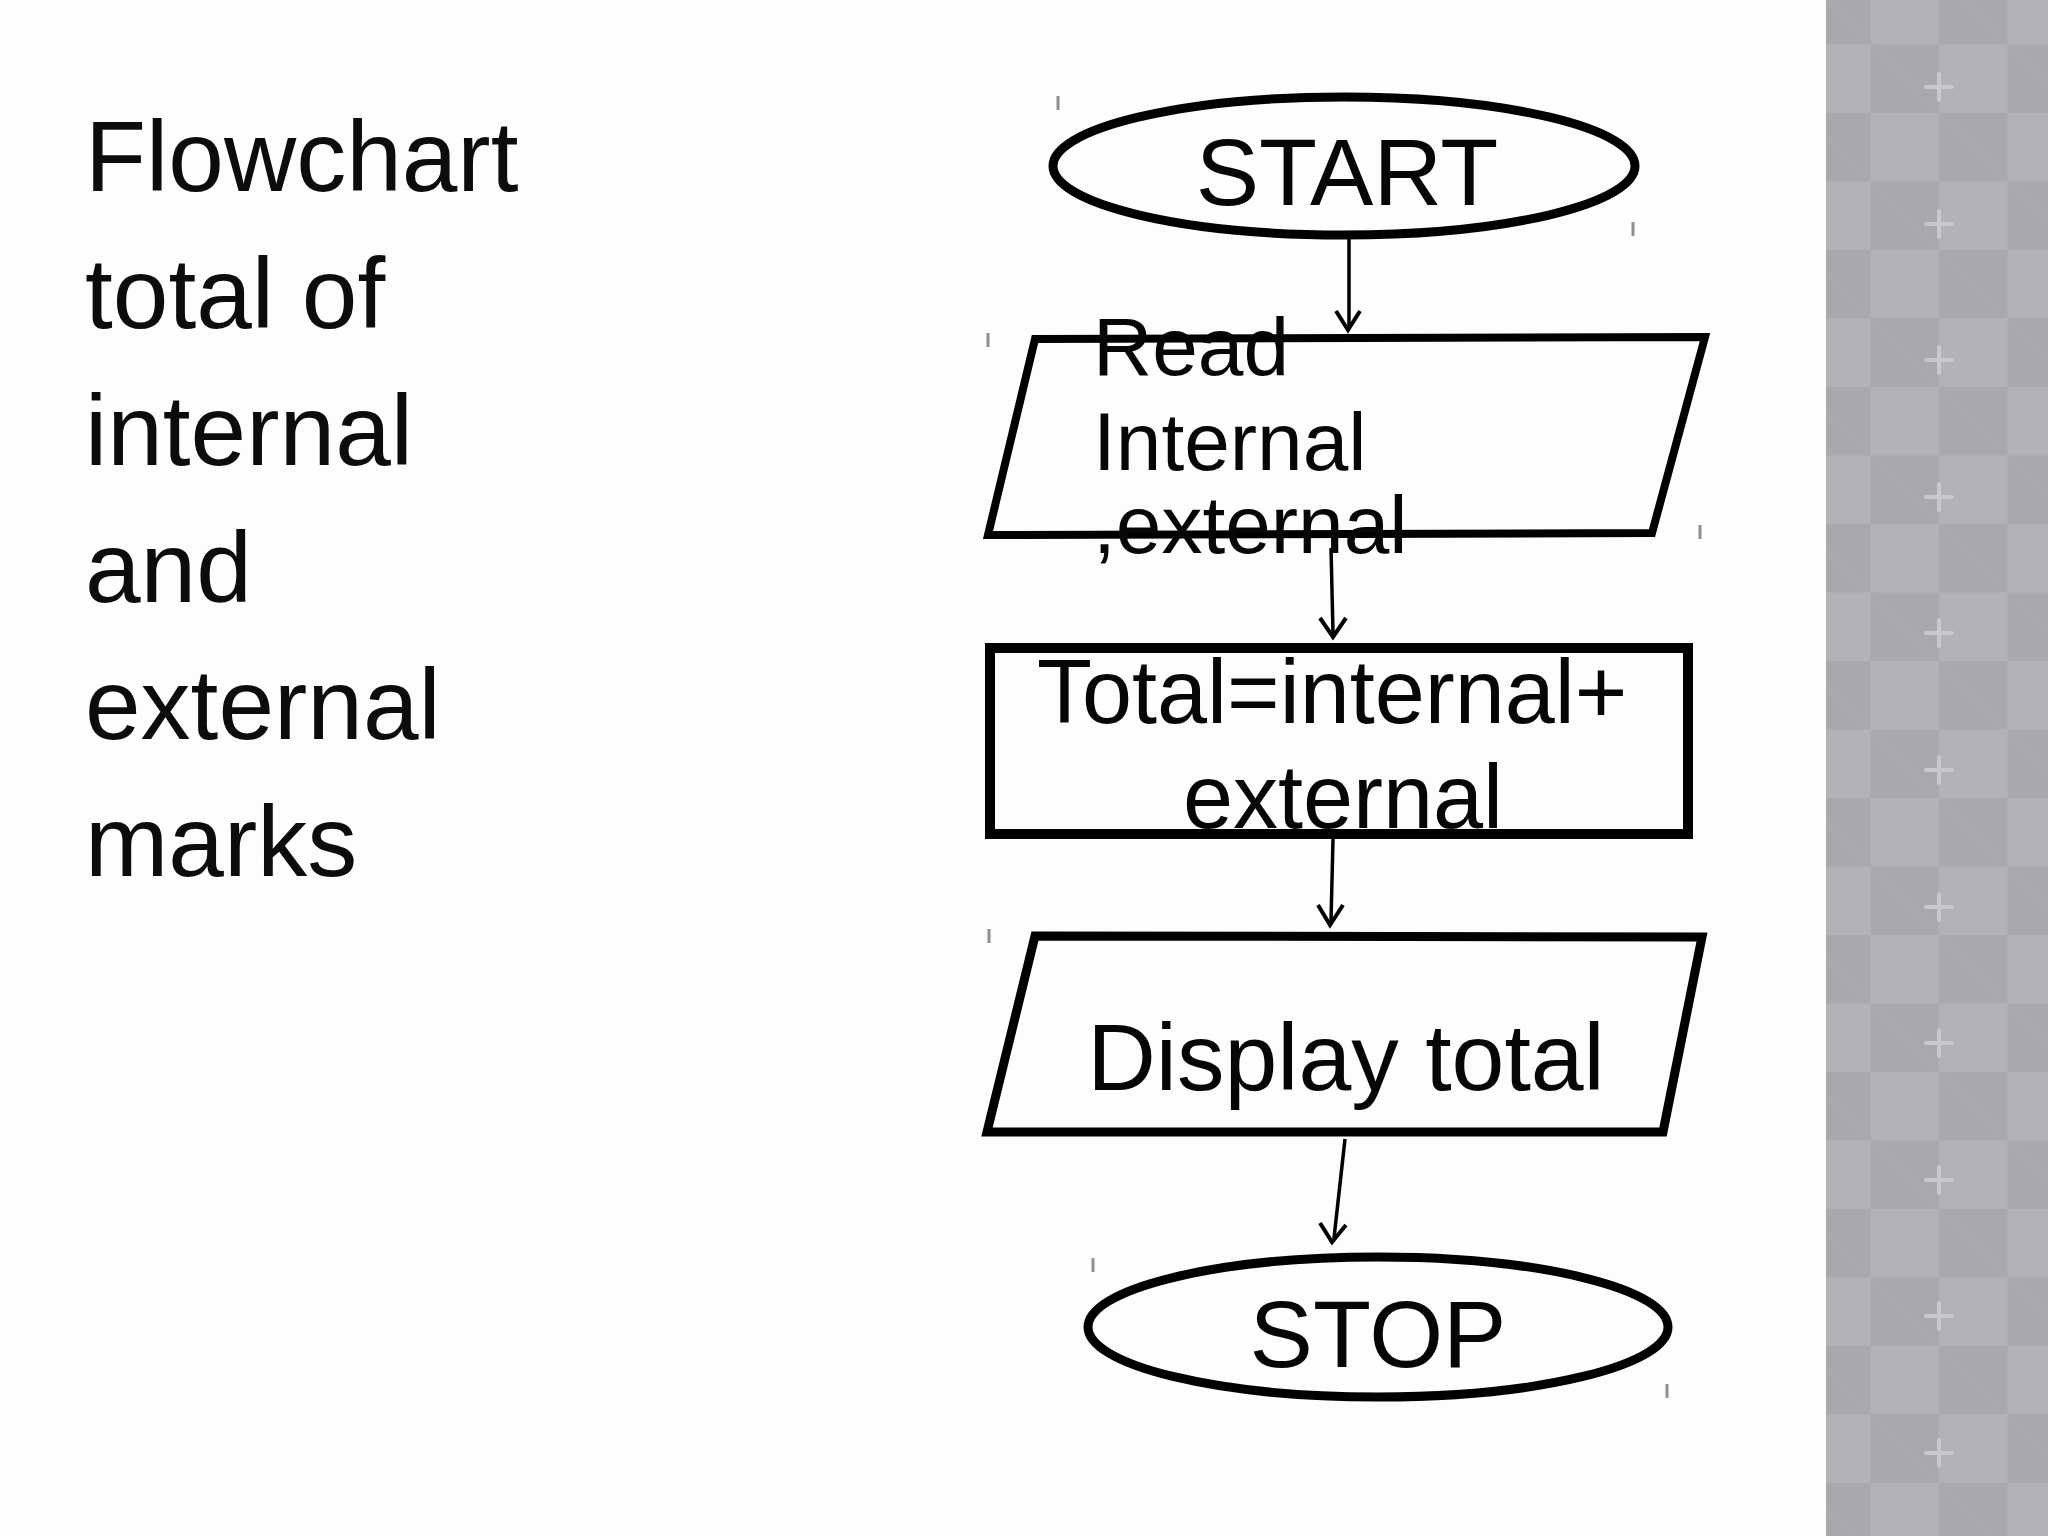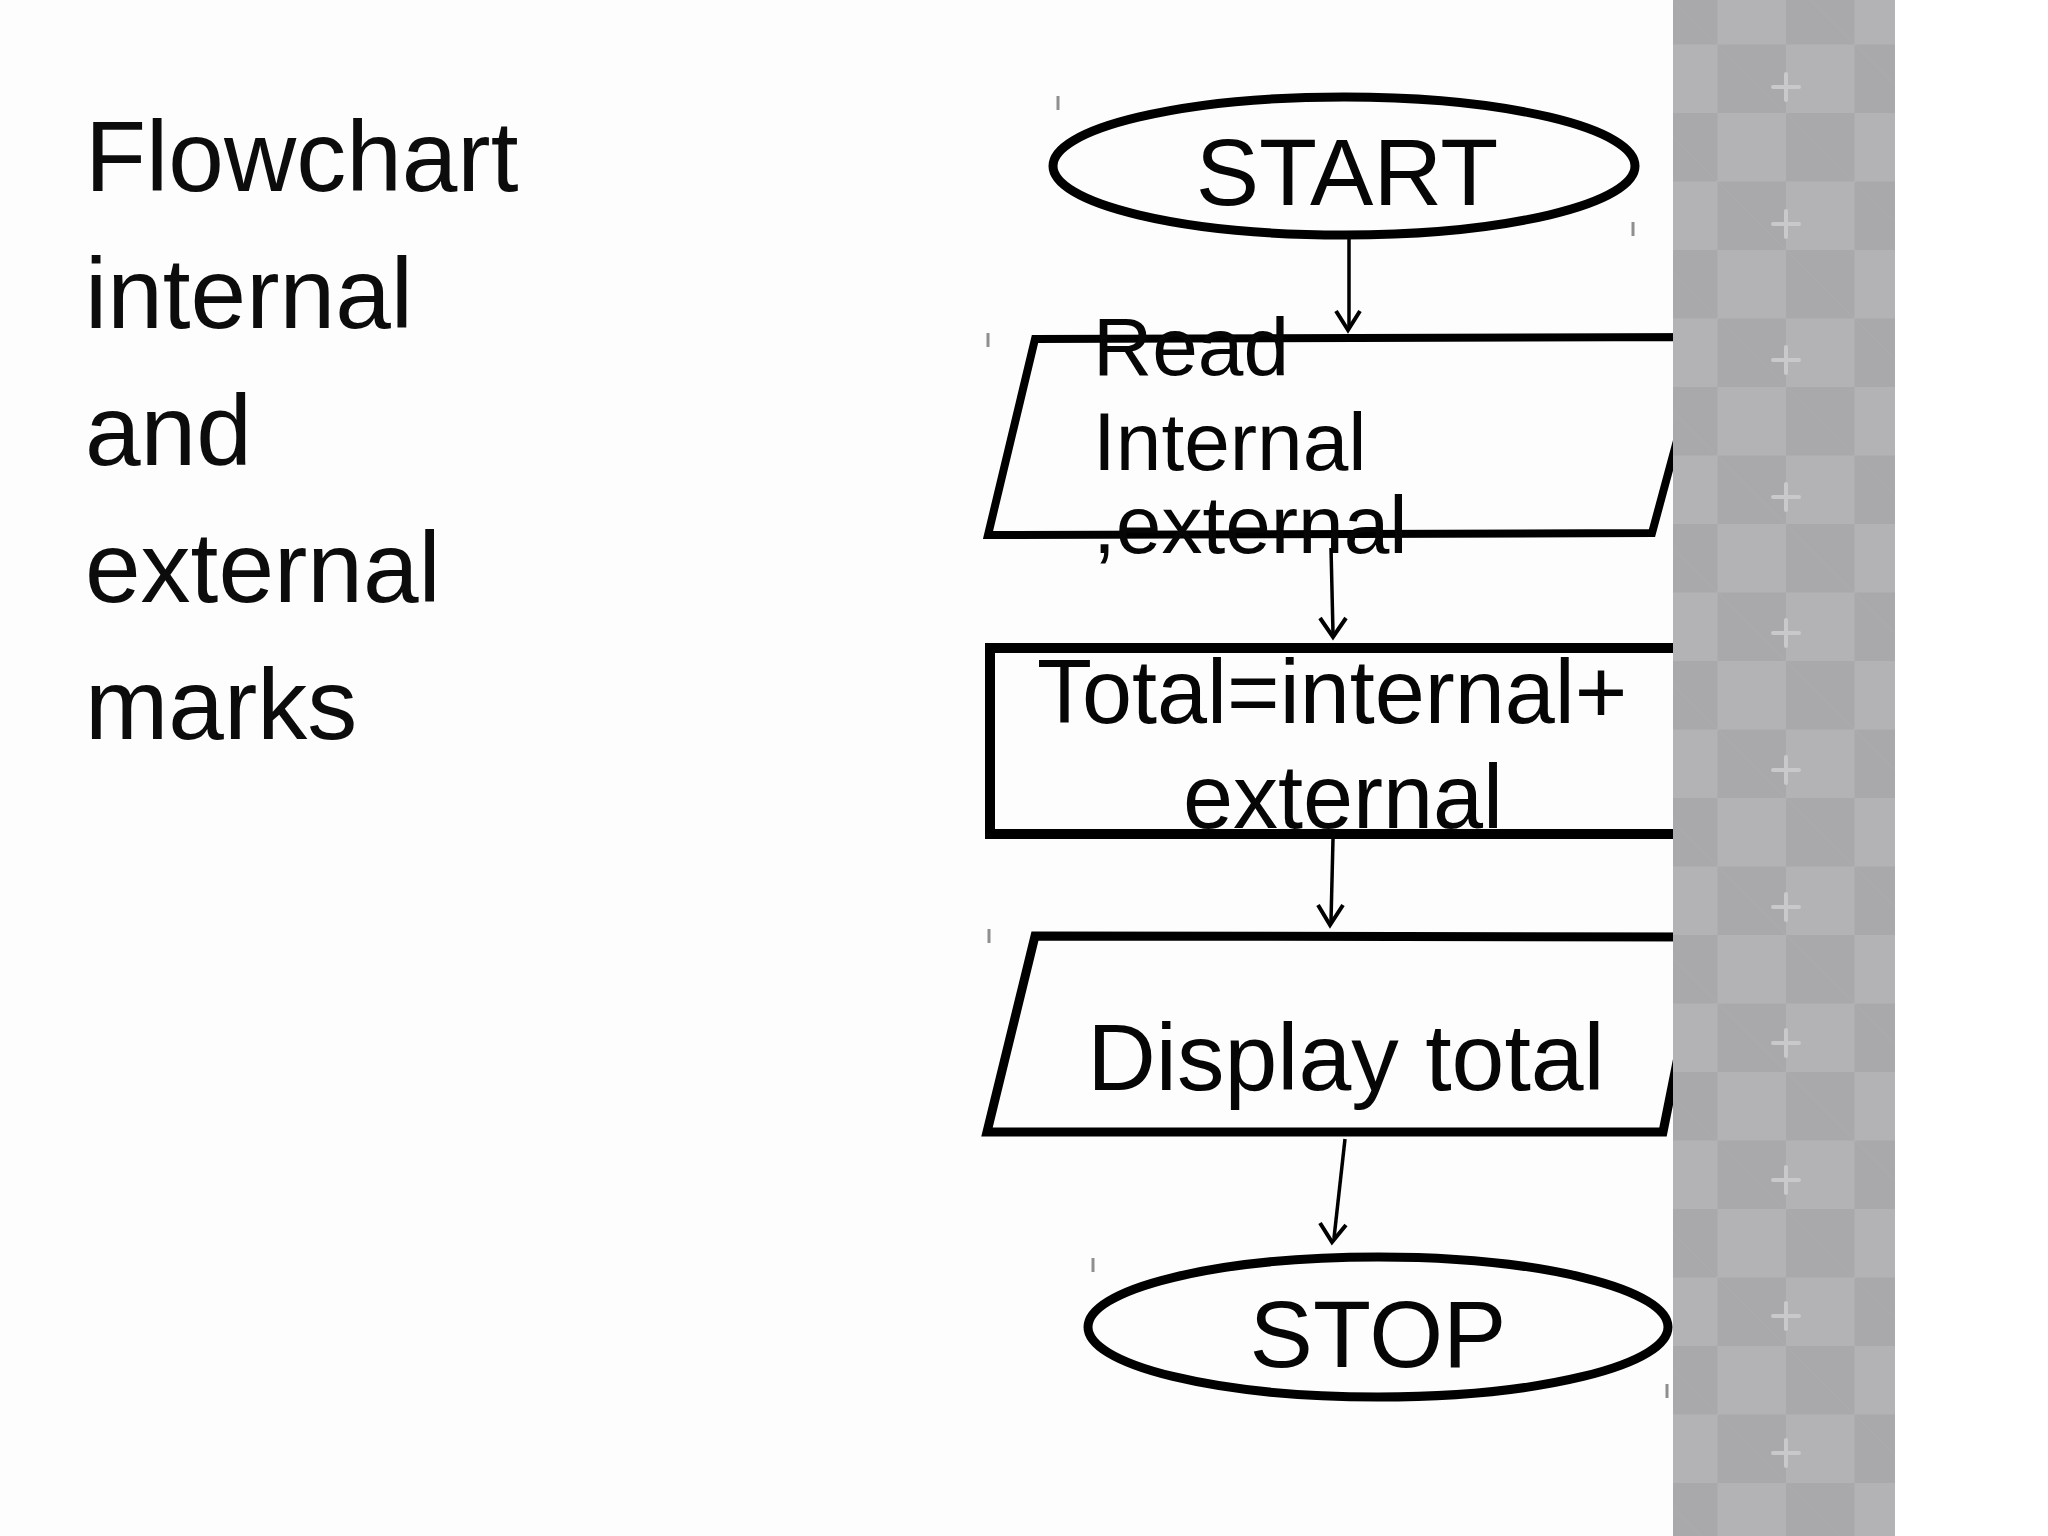--- a/index.html
+++ b/index.html
@@ -1,18 +1,18 @@
 <!DOCTYPE html>
 <html><head>
 <meta charset="utf-8">
 <style>
   html,body{margin:0;padding:0;}
   body{width:2048px;height:1536px;overflow:hidden;background:#ffffff;
        font-family:"Liberation Sans",sans-serif;}
-  .slide{position:absolute;inset:0;width:1895px;height:1536px;background:#fdfdfe;}
+  .slide{position:absolute;inset:0;width:2048px;height:1536px;background:#fdfdfe;}
 
   
   .bullet-marker{position:absolute;left:22px;top:120px;width:17px;height:54px;
 ding    border:4px solid #a84a9c;background:transparent;}
   .title-block{position:absolute;left:85px;top:88px;width:560px;
     font-size:100px;line-height:137px;color:#0c0c0c;letter-spacing:0px;}
   .title-block .tline{white-space:nowrap;}
 
   
   svg.flow{position:absolute;left:0;top:0;width:2048px;height:1536px;}
@@ -36,20 +36,21 @@
   .sparkle::after{left:0;top:13px;width:30px;height:4px;}
 </style>
 </head>
 <body>
 
 <div class="slide">
 
   <div class="bullet-marker"></div>
   <div class="title-block">
       <div class="tline">Flowchart</div>
+      <div class="tline">total of</div>
       <div class="tline">internal</div>
       <div class="tline">and</div>
       <div class="tline">external</div>
       <div class="tline">marks</div>
     </div>
 
   <svg class="flow" viewBox="0 0 2048 1536">
 
     <g>
       <line class="tick" x1="1058" y1="96" x2="1058" y2="110"></line>

